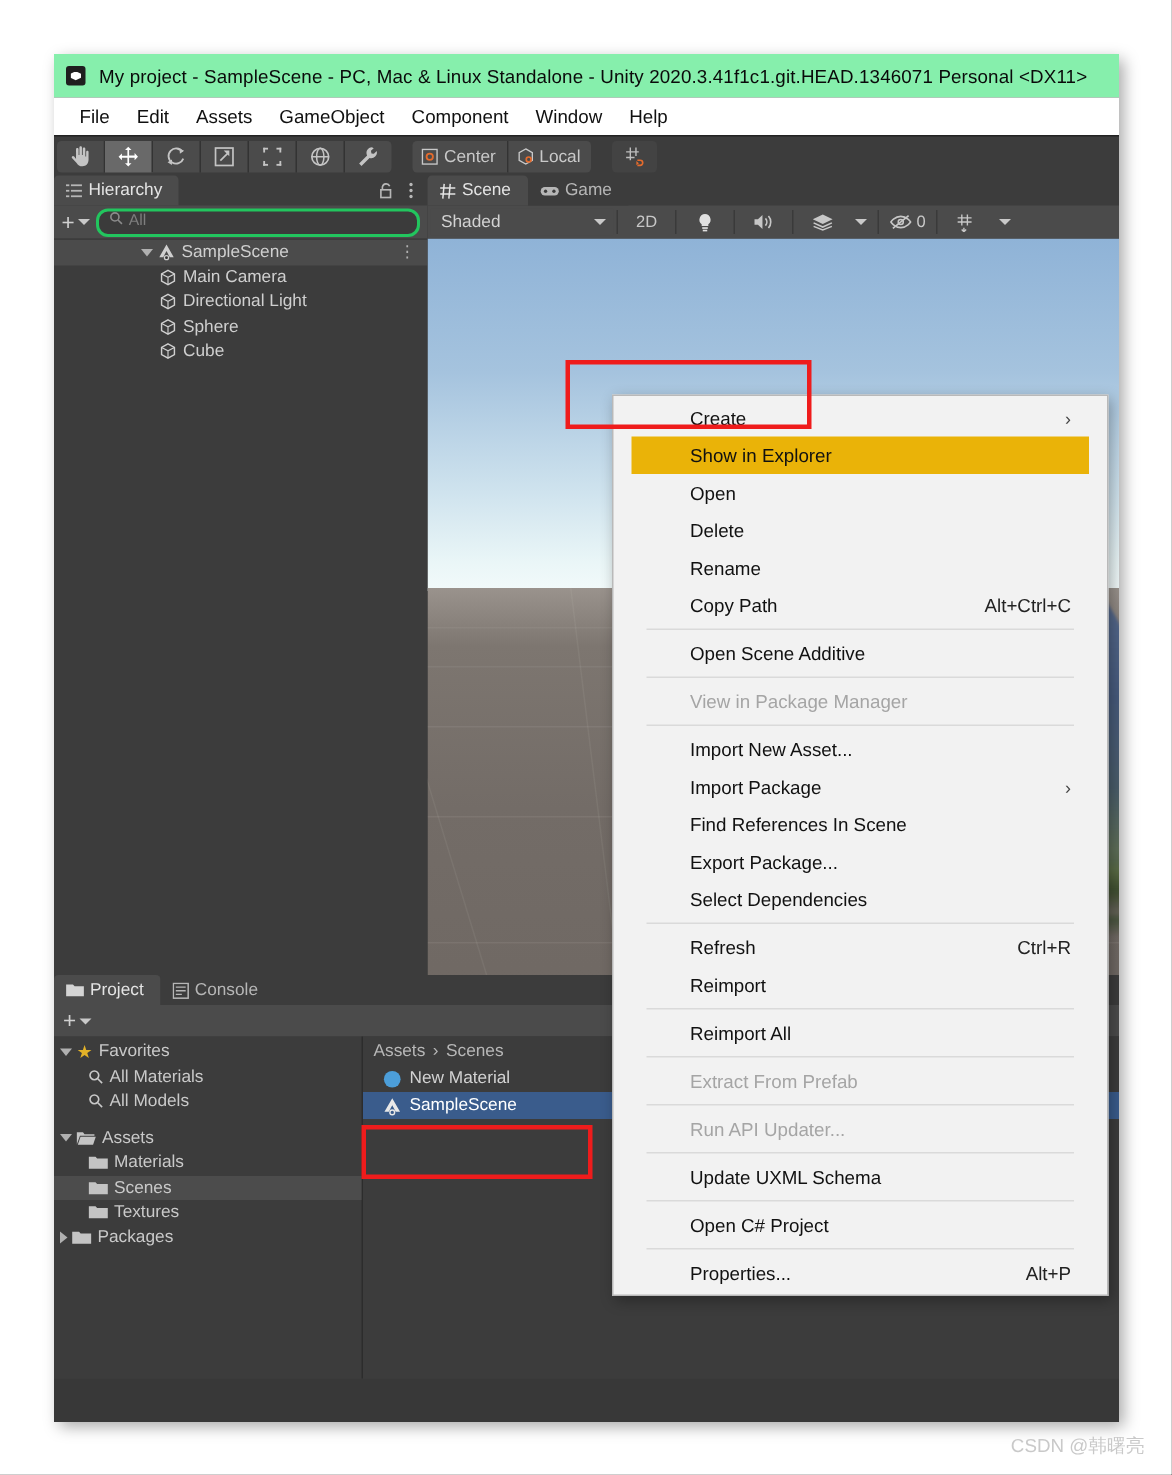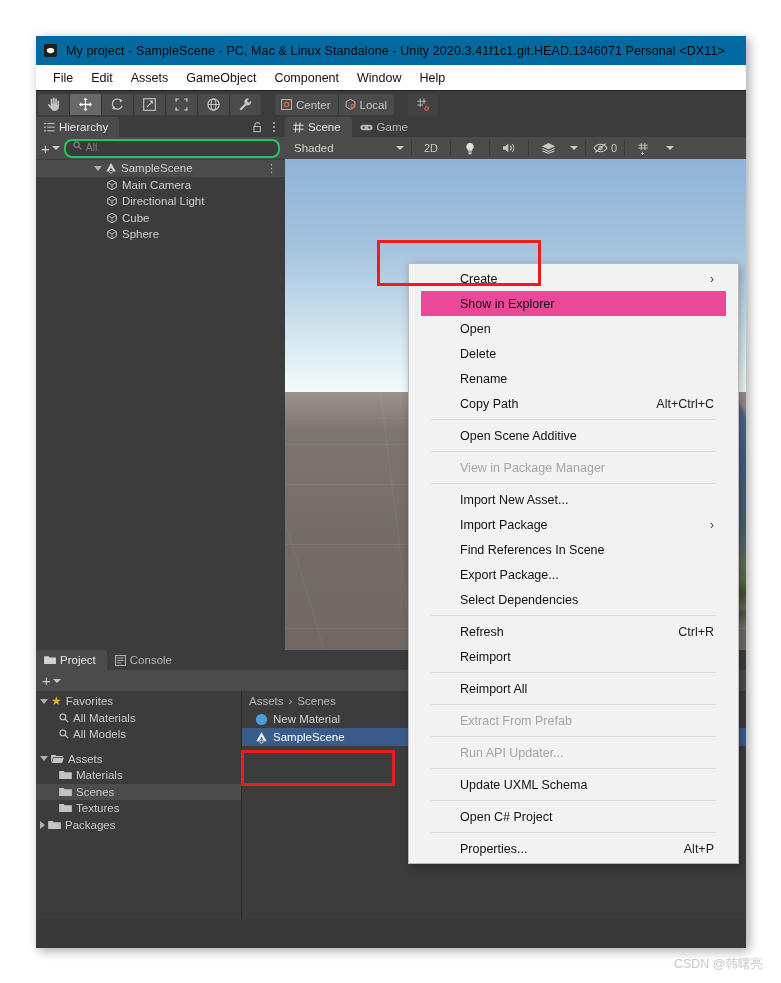--- a/index.html
+++ b/index.html
@@ -5,21 +5,21 @@
   html,body{margin:0;padding:0;background:#ffffff;}
   body{width:781px;height:983px;position:relative;overflow:hidden;
        font-family:"Liberation Sans","DejaVu Sans",sans-serif;
        -webkit-font-smoothing:antialiased;}
 
   
   #unity-window{position:absolute;left:36px;top:36px;width:710px;height:912px;
      background:#383838;box-shadow:3px 3px 10px rgba(0,0,0,.35);overflow:hidden;}
 
   
-  #titlebar{height:29px;background:#0369a1;display:flex;align-items:center;padding:0 6px;}
+  #titlebar{height:29px;background:#86efac;display:flex;align-items:center;padding:0 6px;}
   #title-icon{width:13px;height:13px;background:#1f1f1f;border-radius:2px;margin:0 9px 0 2px;
      position:relative;flex:none;}
   #title-icon:after{content:"";position:absolute;left:3px;top:3.5px;width:7px;height:6px;
      background:#fff;clip-path:polygon(50% 0,100% 27%,100% 73%,50% 100%,0 73%,0 27%);}
   #title-text{font-size:12.5px;color:#0a0a0a;white-space:nowrap;letter-spacing:.1px;}
 
   
   #menubar{height:25px;background:#ffffff;display:flex;align-items:center;padding-left:8px;gap:0px;}
   .menu-item{font-size:12.5px;color:#101010;padding:2px 9px;cursor:default;white-space:nowrap;}
 
@@ -82,21 +82,21 @@
      background:linear-gradient(180deg,rgba(98,116,74,.85) 0%,rgba(62,78,47,.95) 50%,rgba(110,103,98,1) 100%);
      filter:blur(2px);}
   .gridline{position:absolute;background:rgba(215,210,205,.26);}
 
   
   #ctxmenu{position:absolute;left:372px;top:227px;width:305px;background:#f2f2f2;
      border:1px solid #b9b9b9;box-shadow:2px 3px 9px rgba(0,0,0,.3);padding:2px 12px;z-index:60;}
   .ci{height:25px;display:flex;align-items:center;padding:0 10px 0 39px;
      font-size:12.5px;color:#111;position:relative;white-space:nowrap;}
   .ci.dis{color:#a5a5a5;}
-  .ci.hl{background:#ec4899;}
+  .ci.hl{background:#eab308;}
   .ci .sc{position:absolute;right:12px;font-size:12.5px;color:#222;}
   .ci .arw{position:absolute;right:12px;font-size:12px;color:#444;}
   .ci-sep{height:1px;background:#dadada;margin:3px 10px;}
 
   
   #project{position:absolute;left:0;top:614px;width:710px;height:269px;background:#3c3c3c;}
   #pj-tabs{height:20px;background:#3c3c3c;display:flex;align-items:flex-end;}
   #pj-toolrow{height:21px;background:#4b4b4b;display:flex;align-items:center;padding:0 6px;}
   #pj-split{display:flex;height:228px;}
   #pj-left{width:205px;background:#3c3c3c;border-right:1px solid #2c2c2c;padding-top:2px;}
@@ -309,31 +309,31 @@
         <span>Directional Light</span>
       </div>
 
       <div class="hrow" style="padding-left:70px">
         <span style="margin-right:4px;">
           <svg width="12" height="12" viewBox="0 0 14 14">
               <path fill="none" stroke="#cfcfcf" stroke-width="1.1" d="M7 1.5l5 2.7v5.6L7 12.5 2 9.8V4.2z"></path>
               <path fill="none" stroke="#cfcfcf" stroke-width=".9" d="M2 4.2l5 2.7 5-2.7M7 6.9v5.6"></path>
             </svg>
         </span>
-        <span>Cube</span>
+        <span>Sphere</span>
       </div>
 
       <div class="hrow" style="padding-left:70px">
         <span style="margin-right:4px;">
           <svg width="12" height="12" viewBox="0 0 14 14">
               <path fill="none" stroke="#cfcfcf" stroke-width="1.1" d="M7 1.5l5 2.7v5.6L7 12.5 2 9.8V4.2z"></path>
               <path fill="none" stroke="#cfcfcf" stroke-width=".9" d="M2 4.2l5 2.7 5-2.7M7 6.9v5.6"></path>
             </svg>
         </span>
-        <span>Sphere</span>
+        <span>Cube</span>
       </div>
 
     </div>
   </div>
 
   <div id="sceneview">
     <div id="sv-tabs">
       <div class="ptab active">
         <span>
           <svg width="11" height="11" viewBox="0 0 12 12">

